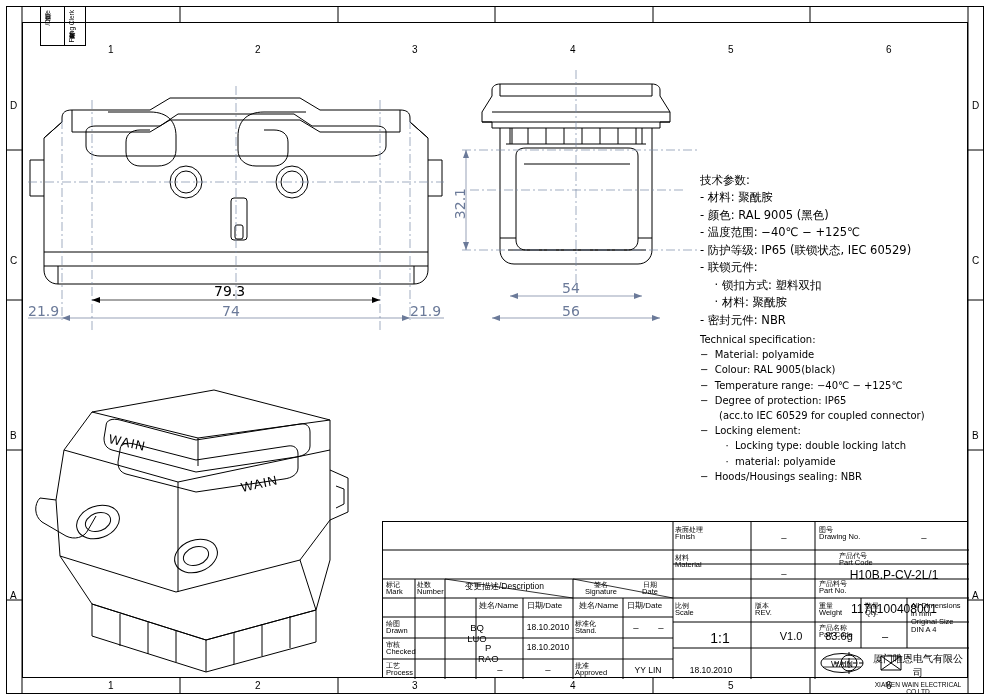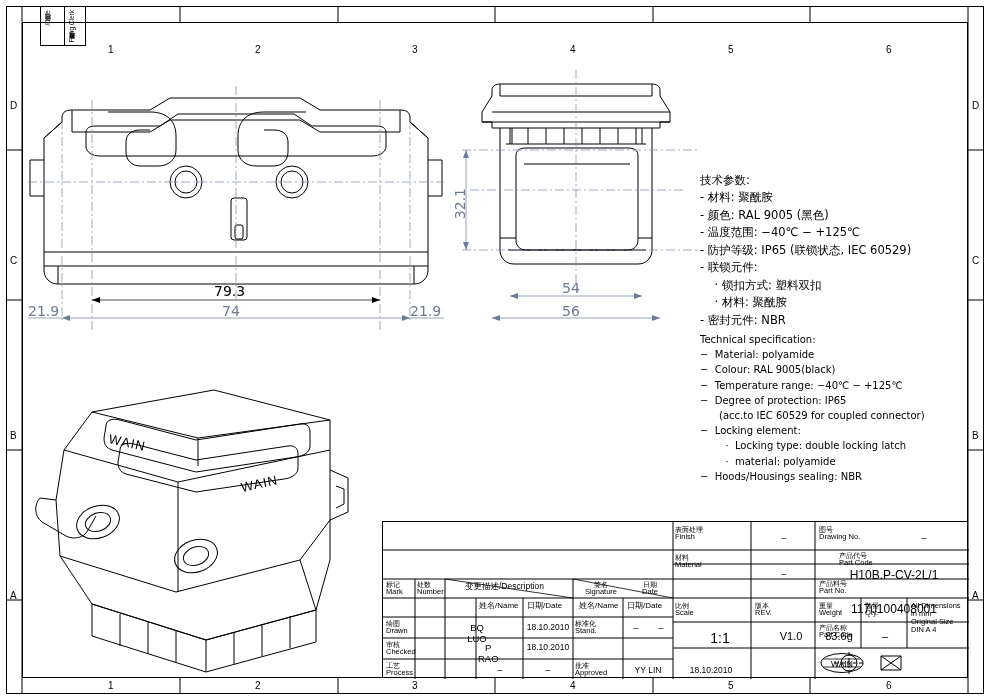--- a/index.html
+++ b/index.html
@@ -443,15 +443,19 @@
     </div>
 
     <div class="abs" style="left:436px;top:130px;width:46px;height:22px">
       <svg width="46" height="22">
           <ellipse cx="23" cy="11" rx="21" ry="9.5" fill="none" stroke="#000" stroke-width="1"></ellipse>
       <line x1="4" y1="7" x2="42" y2="7" stroke="#000" stroke-width="0.8"></line>
       <line x1="4" y1="15" x2="42" y2="15" stroke="#000" stroke-width="0.8"></line>
       <text x="23" y="14.5" font-size="8.5" text-anchor="middle" font-family="Liberation Sans" fill="#000">WAIN</text>
         </svg>
     </div>
+    <div class="abs" style="left:486px;top:130px;width:98px;text-align:center">
+      <div style="font-size:10px">厦门唯恩电气有限公司</div>
+      <div style="font-size:6.6px;margin-top:1px">XIAMEN WAIN ELECTRICAL CO.LTD</div>
+    </div>
   </div>
 
 </div>
 
 </body></html>

